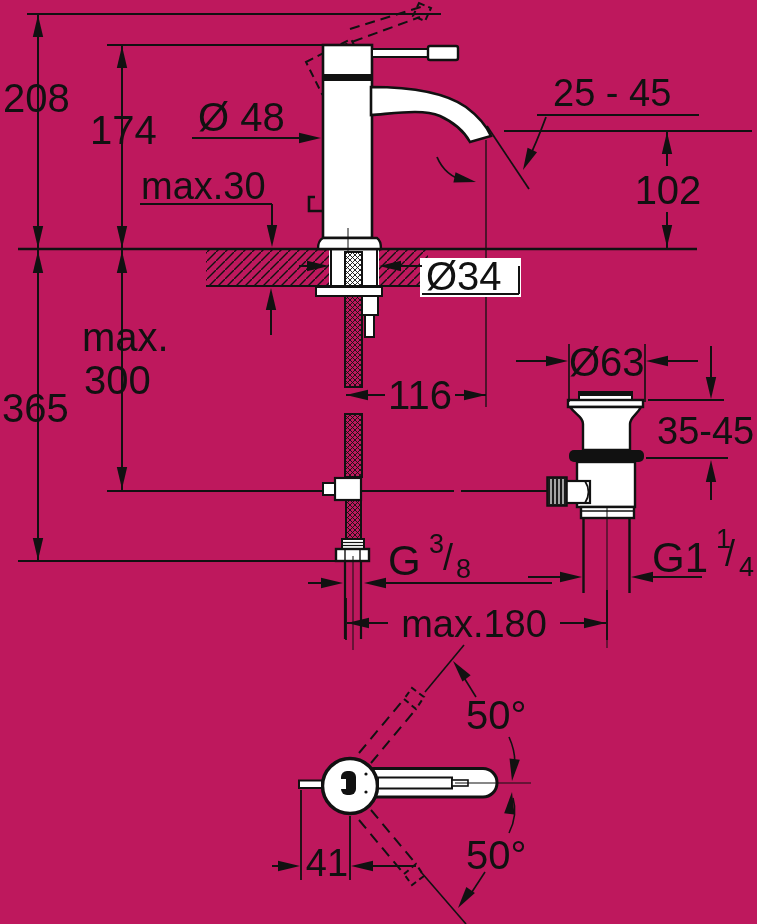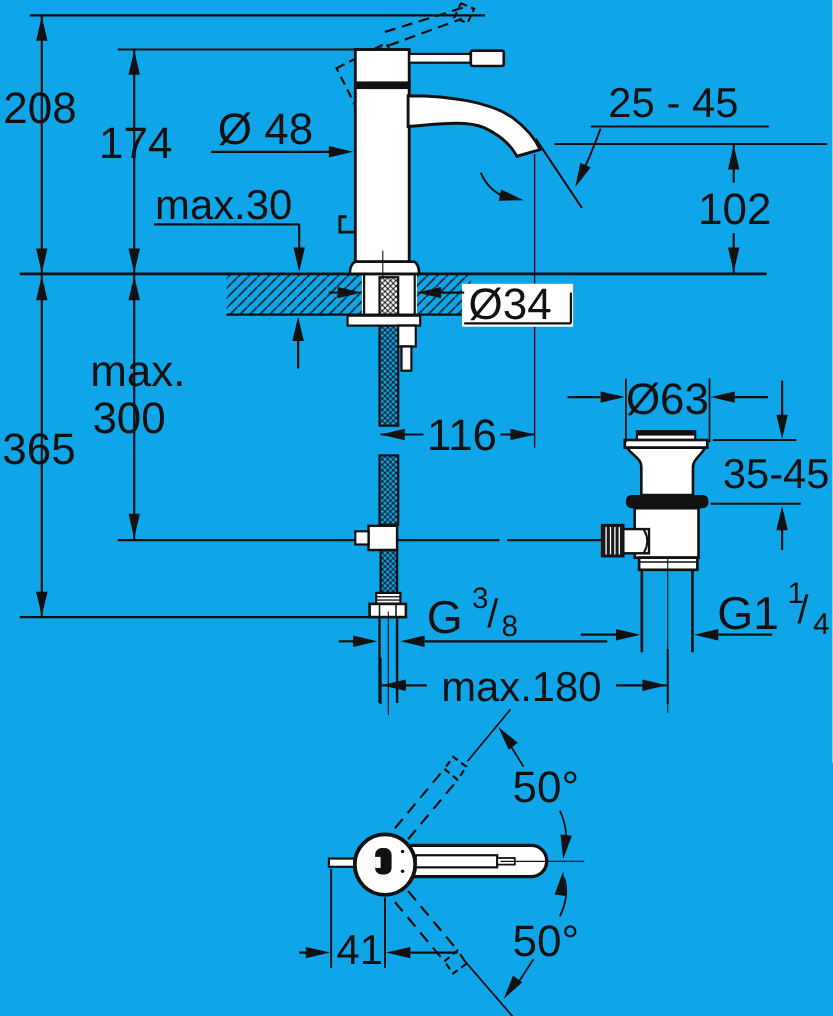--- a/index.html
+++ b/index.html
@@ -1,16 +1,16 @@
 <!DOCTYPE html>
 <html><head>
 <meta charset="utf-8">
 <style>
   html,body{margin:0;padding:0;background:#ffffff;}
-  .page{width:757px;height:924px;background:#0ea5e9;position:relative;overflow:hidden;}
+  .page{width:757px;height:924px;background:#be185d;position:relative;overflow:hidden;}
   svg{display:block;}
   text{font-family:"Liberation Sans","DejaVu Sans",sans-serif;fill:#111;}
   .t40{font-size:40px;}
   .t38{font-size:38px;}
   .t42{font-size:42px;}
   .t27{font-size:27px;}
   .t36{font-size:36px;}
   .ln{stroke:#111;fill:none;}
   .ah{fill:#111;stroke:none;}
 </style>

